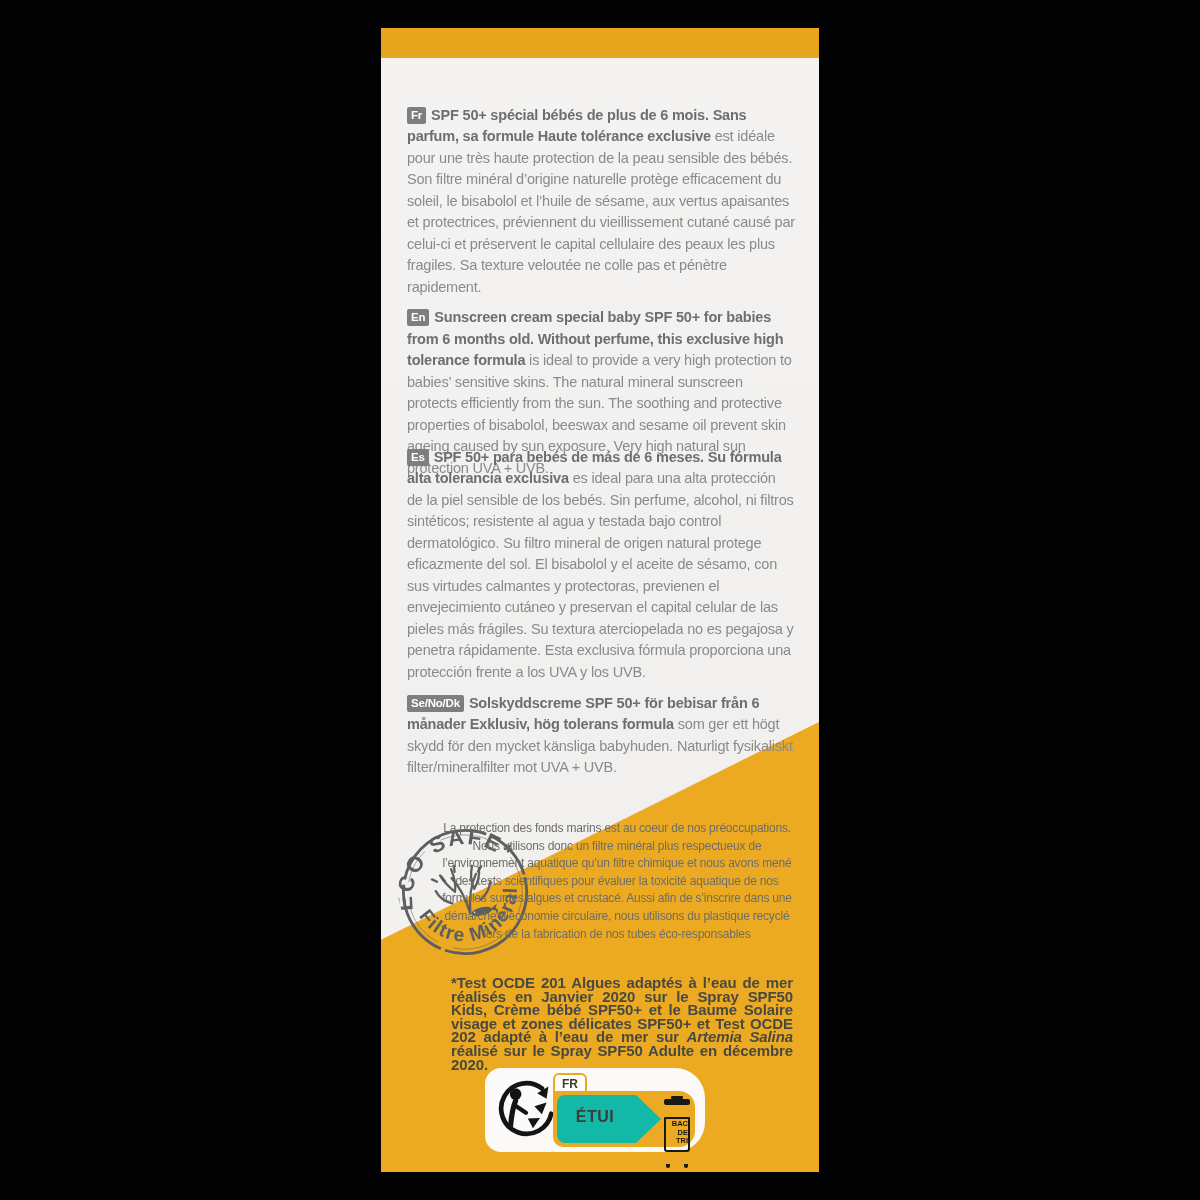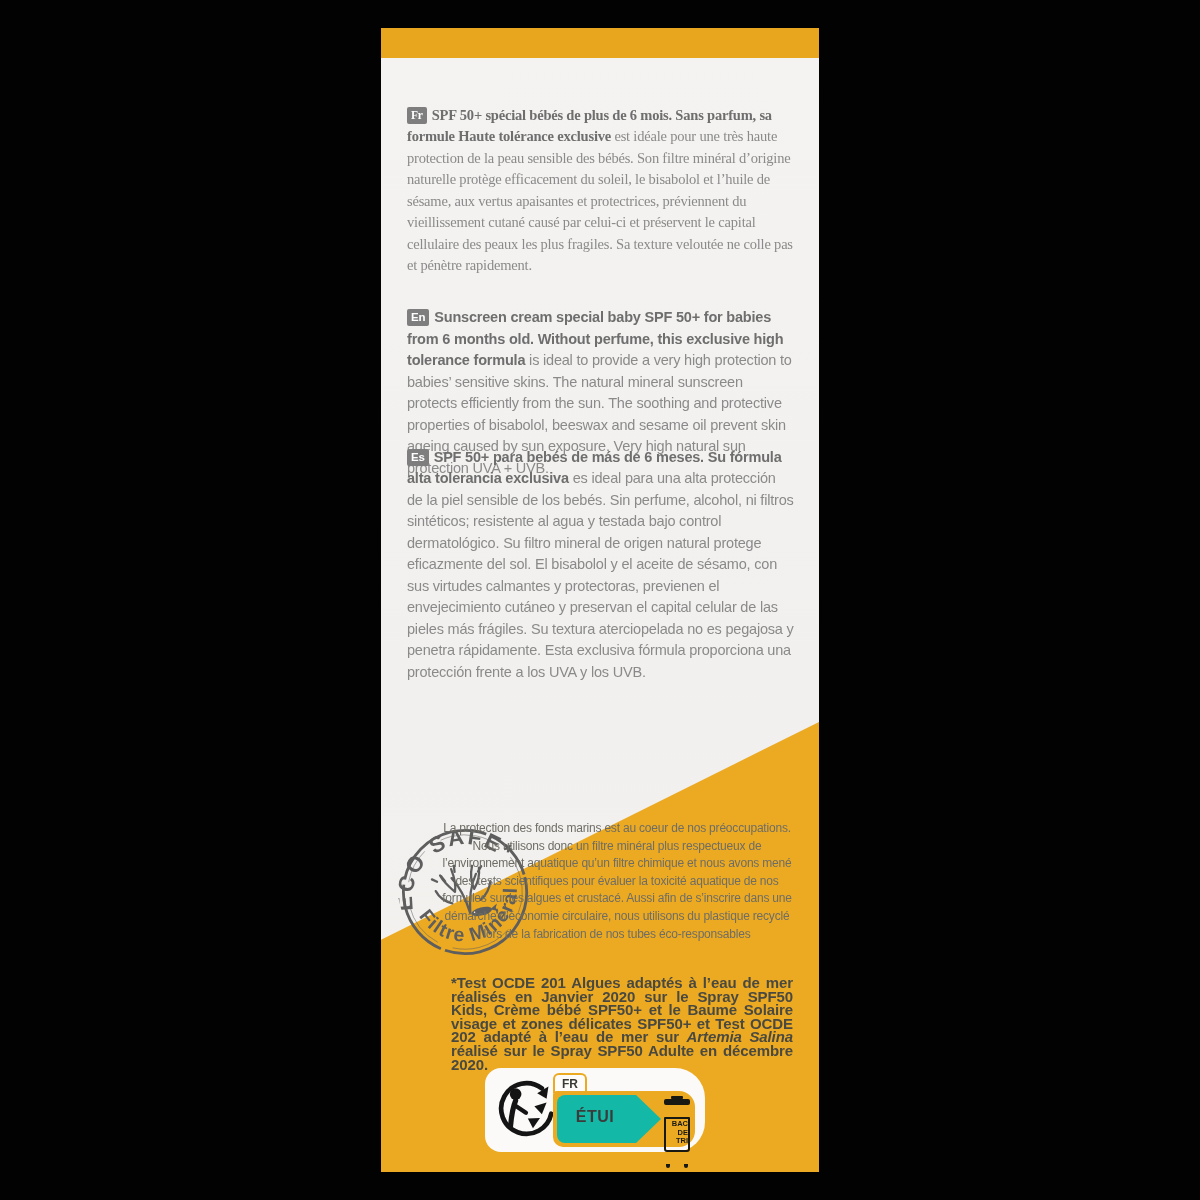--- a/index.html
+++ b/index.html
@@ -41,21 +41,21 @@
     color:#8a8a8a;
   }
   .section b{color:#6e6e6e;}
   .lang-badge{
     display:inline-block;
     background:#7e7e7e;color:#fff;
     font-size:11.5px;font-weight:bold;
     padding:2px 4px;border-radius:2px;
     margin-right:5px;vertical-align:1px;line-height:13px;
   }
-  .sec-fr{top:62px;font-family:Liberation Serif, serif;}
+  .sec-fr{top:62px;}
   .sec-en{top:256px;margin-top:23px;}
   .sec-es{top:404px;}
   .sec-se{top:650px;}
   
   .eco-stamp{
     position:absolute;left:18px;top:798px;width:132px;height:132px;
     transform:rotate(-14deg);
   }
   
   .marine{
@@ -124,20 +124,21 @@
   <div class="topbar"></div>
   <div class="yellow-zone"></div>
 
 
   <p class="section sec-fr"><span class="lang-badge">Fr</span><b>SPF 50+ spécial bébés de plus de 6 mois. Sans parfum, sa formule Haute tolérance exclusive</b><span> est idéale pour une très haute protection de la peau sensible des bébés. Son filtre minéral d’origine naturelle protège efficacement du soleil, le bisabolol et l’huile de sésame, aux vertus apaisantes et protectrices, préviennent du vieillissement cutané causé par celui-ci et préservent le capital cellulaire des peaux les plus fragiles. Sa texture veloutée ne colle pas et pénètre rapidement.</span></p>
 
   <p class="section sec-en"><span class="lang-badge">En</span><b>Sunscreen cream special baby SPF 50+ for babies from 6 months old. Without perfume, this exclusive high tolerance formula</b><span> is ideal to provide a very high protection to babies’ sensitive skins. The natural mineral sunscreen protects efficiently from the sun. The soothing and protective properties of bisabolol, beeswax and sesame oil prevent skin ageing caused by sun exposure. Very high natural sun protection UVA + UVB.</span></p>
 
   <p class="section sec-es"><span class="lang-badge">Es</span><b>SPF 50+ para bebés de más de 6 meses. Su fórmula alta tolerancia exclusiva</b><span> es ideal para una alta protección de la piel sensible de los bebés. Sin perfume, alcohol, ni filtros sintéticos; resistente al agua y testada bajo control dermatológico. Su filtro mineral de origen natural protege eficazmente del sol. El bisabolol y el aceite de sésamo, con sus virtudes calmantes y protectoras, previenen el envejecimiento cutáneo y preservan el capital celular de las pieles más frágiles. Su textura aterciopelada no es pegajosa y penetra rápidamente. Esta exclusiva fórmula proporciona una protección frente a los UVA y los UVB.</span></p>
 
+  <p class="section sec-se"><span class="lang-badge">Se/No/Dk</span><b>Solskyddscreme SPF 50+ för bebisar från 6 månader Exklusiv, hög tolerans formula</b><span> som ger ett högt skydd för den mycket känsliga babyhuden. Naturligt fysikaliskt filter/mineralfilter mot UVA + UVB.</span></p>
 
   <div class="eco-stamp">
     <svg width="132" height="132" viewBox="0 0 150 150">
       <circle cx="75" cy="75" r="70" fill="none" stroke="#5e5e5e" stroke-width="3.2" stroke-dasharray="150 5 90 6 120 5 60 4"></circle>
       <circle cx="75" cy="75" r="65" fill="none" stroke="#5e5e5e" stroke-width="1" stroke-dasharray="40 22 70 18 55 26" opacity="0.55"></circle>
       <path id="arcTop" d="M 14 94 A 62 62 0 1 1 136 94" fill="none"></path>
       <text font-size="25" font-weight="bold" letter-spacing="2.5" fill="#5e5e5e" font-family="Liberation Sans, sans-serif">
         <textPath href="#arcTop" startOffset="6%">ECO SAFE*</textPath>
       </text>
       <path id="arcBot" d="M 16 82 A 60 60 0 0 0 134 82" fill="none"></path>

